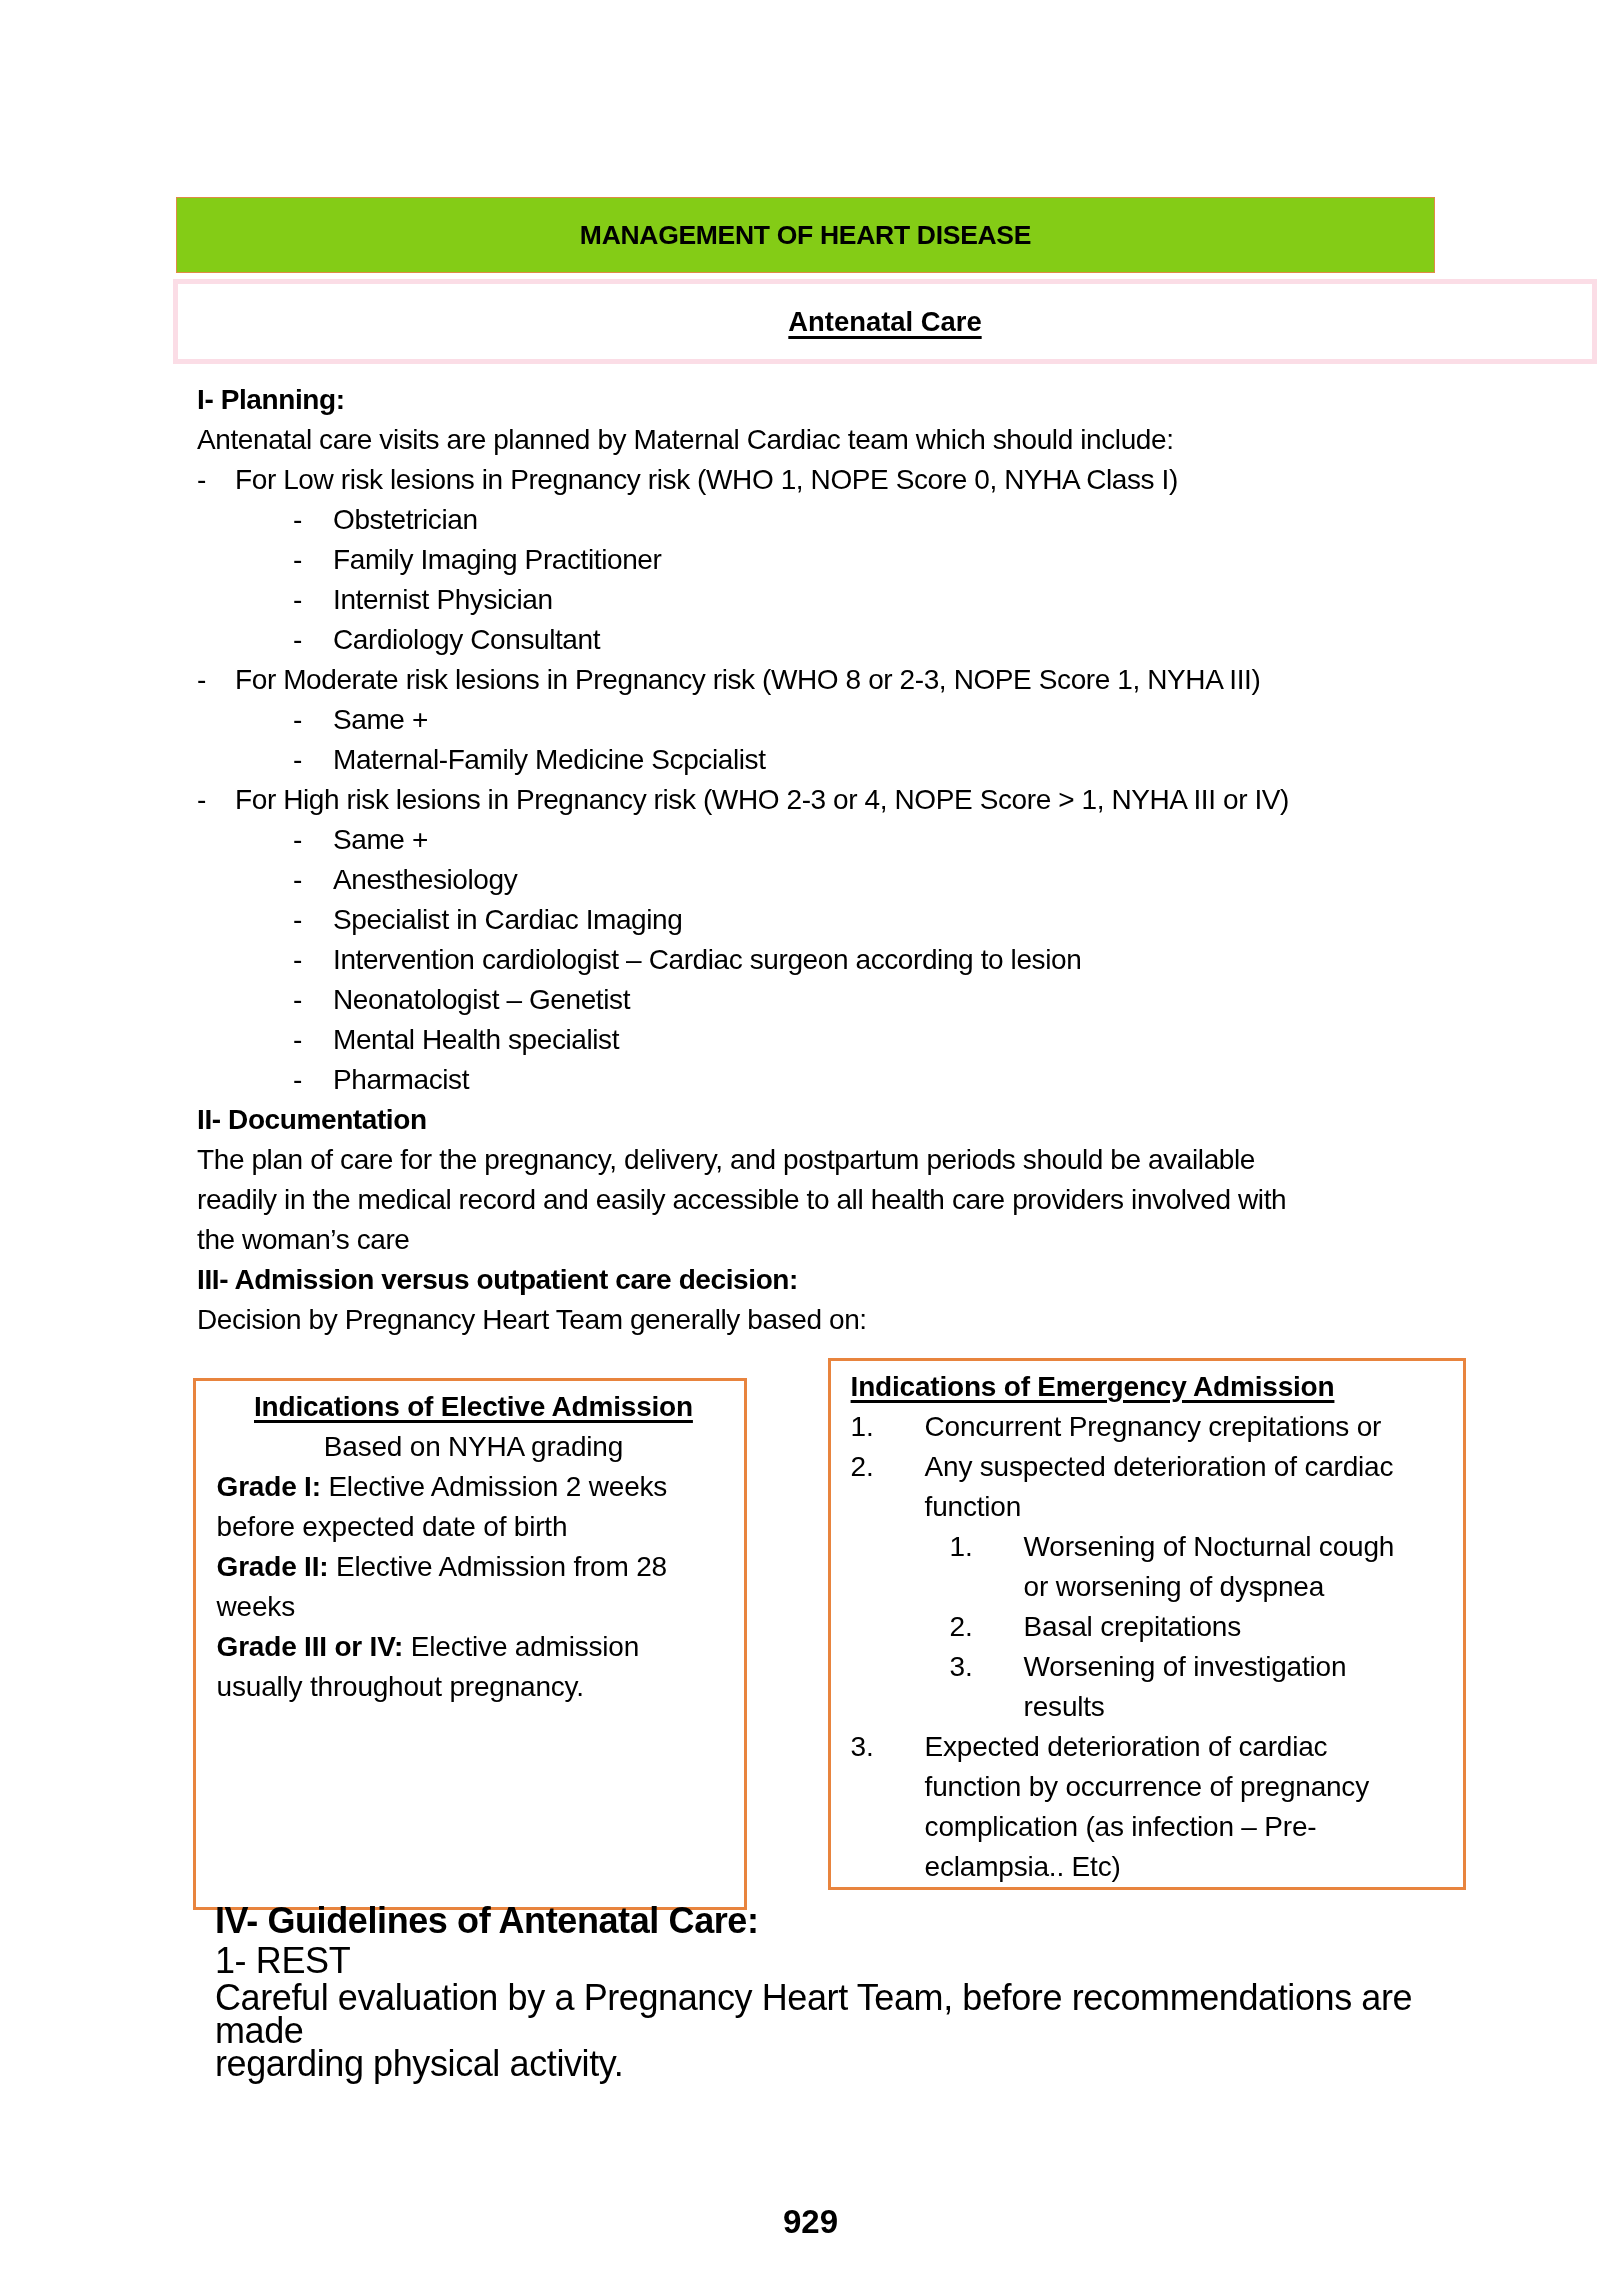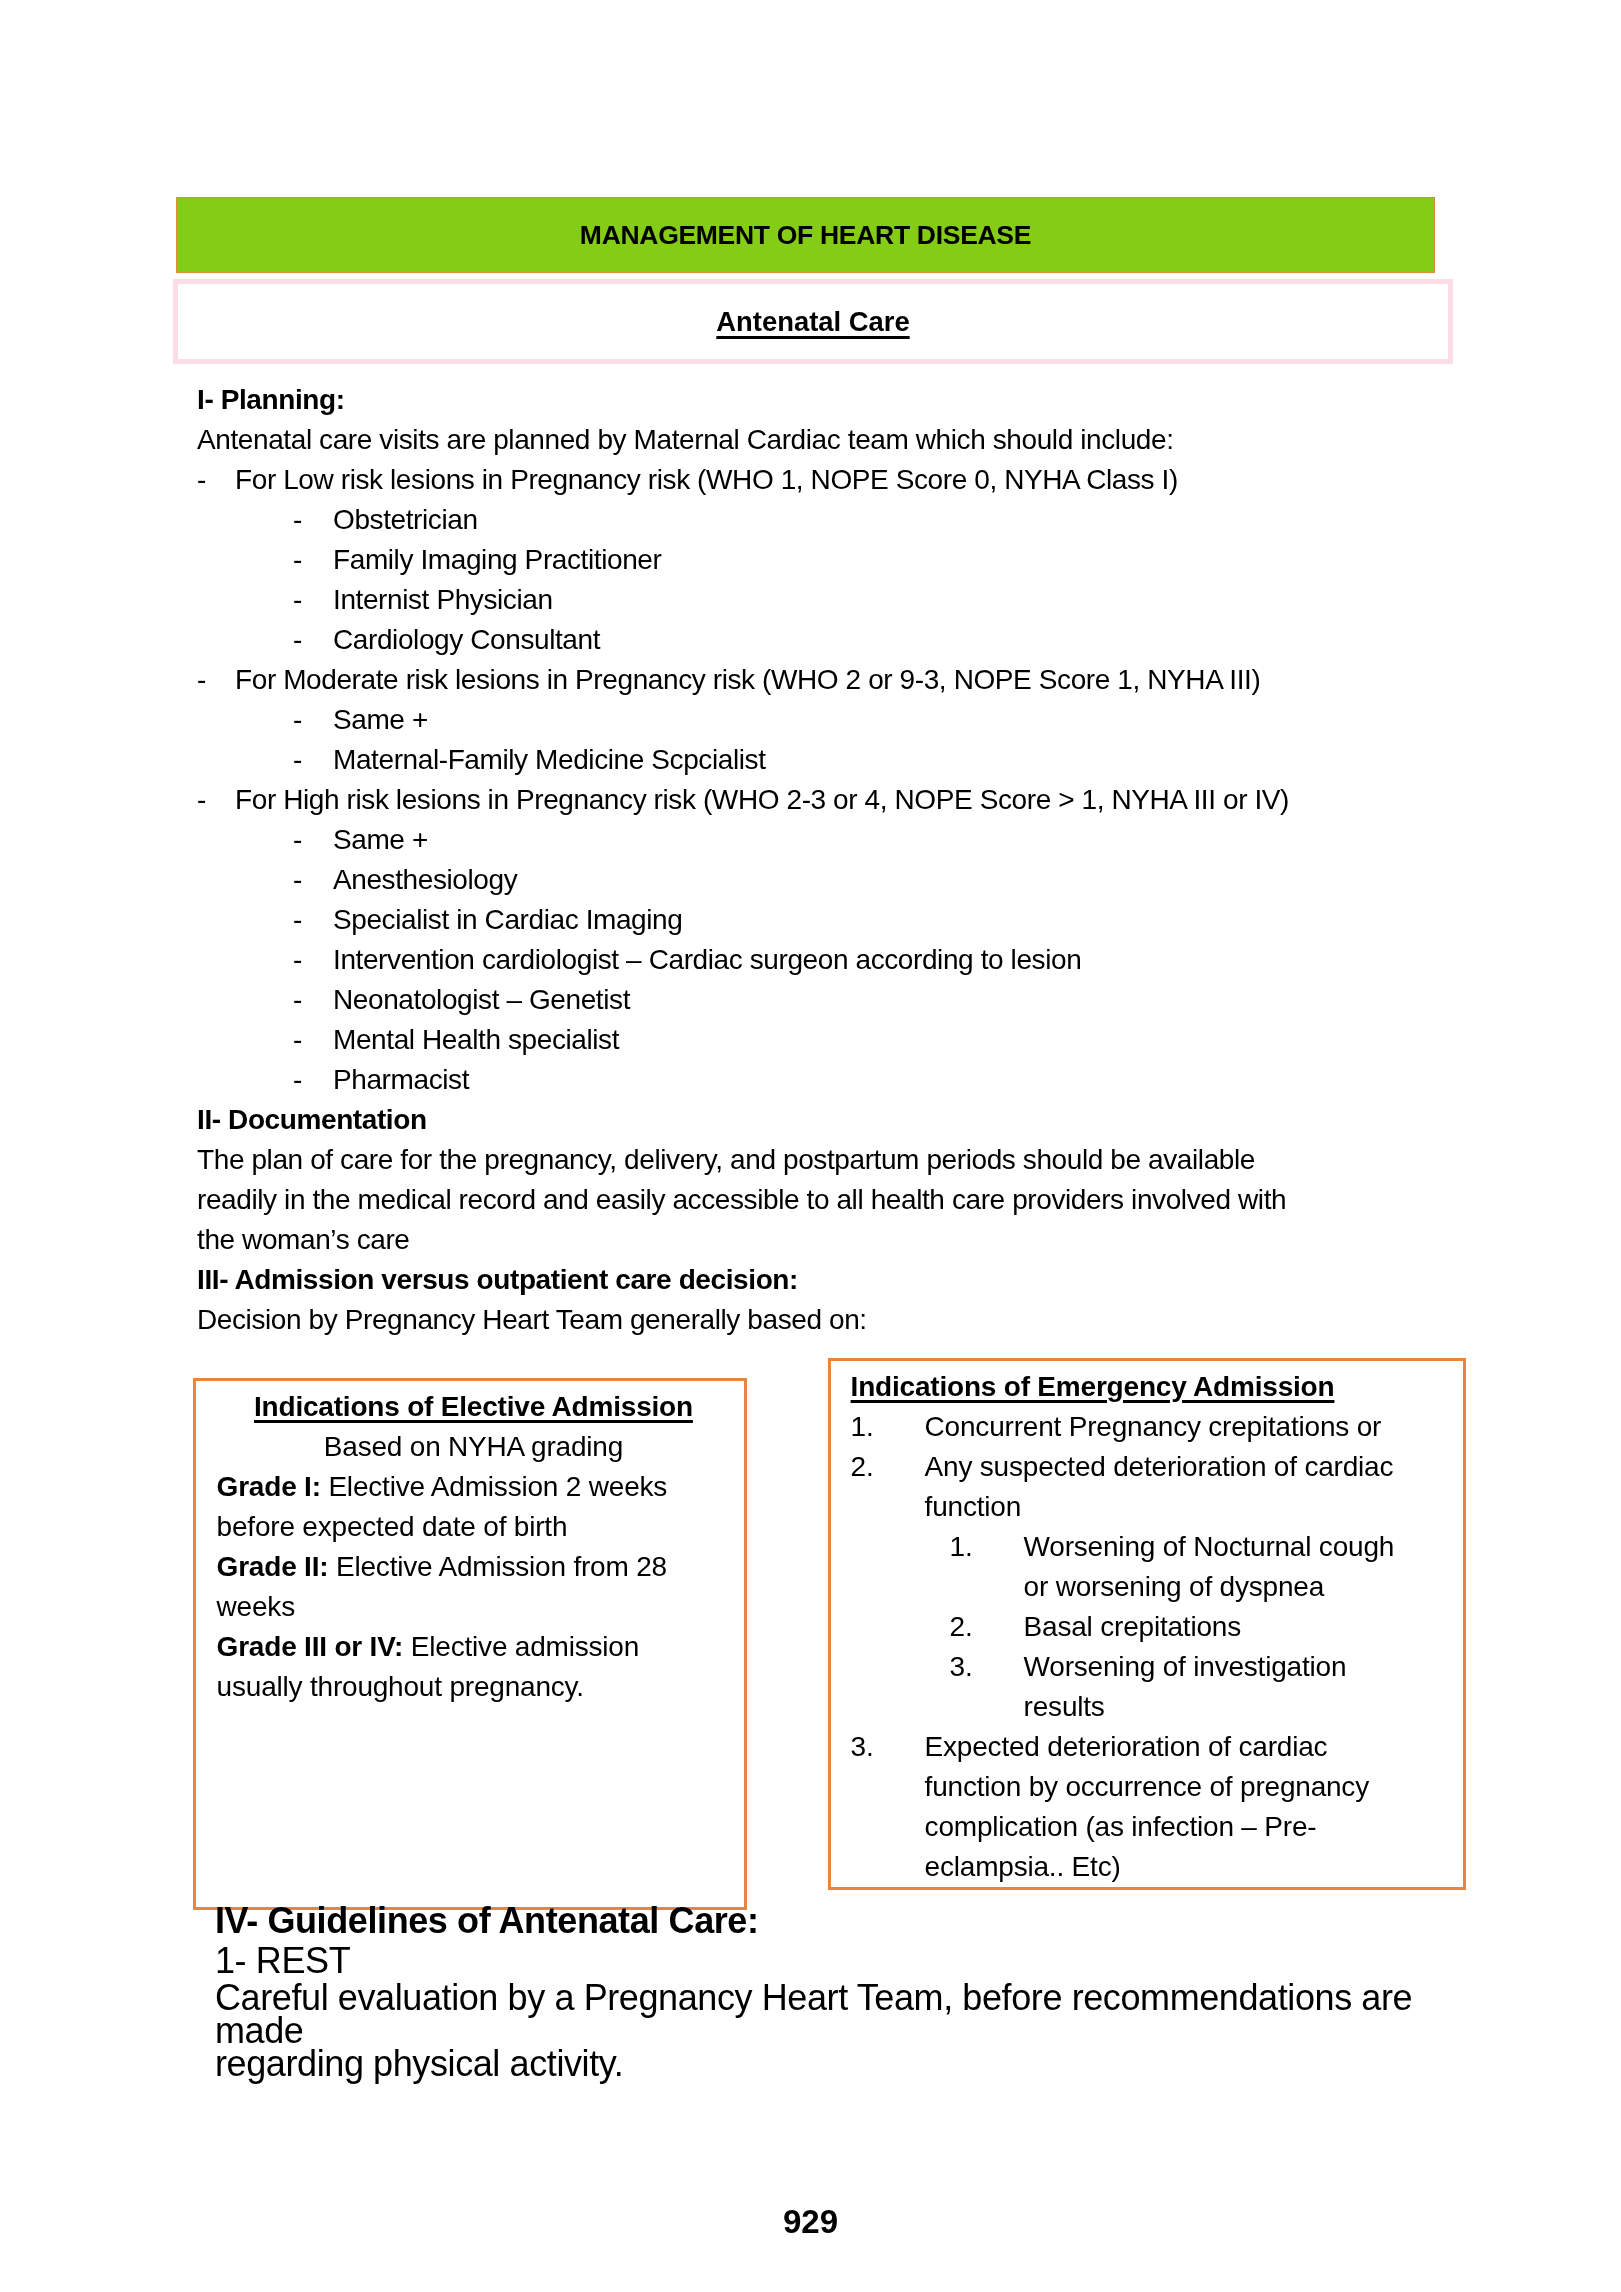--- a/index.html
+++ b/index.html
@@ -5,21 +5,21 @@
   html, body { margin: 0; padding: 0; background: #ffffff; }
   body { width: 1621px; height: 2293px; position: relative; overflow: hidden;
          font-family: "Liberation Sans", "DejaVu Sans", sans-serif; color: #000; }
   .abs { position: absolute; }
 
   .title-box { left: 176px; top: 197px; width: 1259px; height: 76px;
                background: #84cc16; border: 1.5px solid #e08a46; box-sizing: border-box;
                display: flex; align-items: center; justify-content: center; }
   .title-box span { font-weight: bold; font-size: 26.5px; letter-spacing: -0.3px; }
 
-  .sub-box { left: 173px; top: 279px; width: 1280px; height: 85px;
+  .sub-box { left: 173px; top: 279px; width: 1424px; height: 85px;
              border: 5.9px solid #fbdde6; box-sizing: border-box; background: #fff;
              display: flex; align-items: center; justify-content: center; }
   .sub-box span { font-weight: bold; font-size: 27.4px; text-decoration: underline;
                   text-decoration-thickness: 2.9px; text-underline-offset: 4.9px; }
 
   .body-text { left: 197px; top: 380px; width: 1255px; font-size: 28px; line-height: 40px;
                letter-spacing: -0.4px; }
   .body-text .line { white-space: nowrap; }
   .bold { font-weight: bold; }
   .l1 { display: flex; }
@@ -74,21 +74,21 @@
       <span class="dash">-</span>
       <span>Internist Physician</span>
     </div>
   <div class="line l2">
       <span class="dash">-</span>
       <span>Cardiology Consultant</span>
     </div>
 
   <div class="line l1">
       <span class="dash">-</span>
-      <span>For Moderate risk lesions in Pregnancy risk (WHO 2 or 9-3, NOPE Score 1, NYHA III)</span>
+      <span>For Moderate risk lesions in Pregnancy risk (WHO 8 or 2-3, NOPE Score 1, NYHA III)</span>
     </div>
   <div class="line l2">
       <span class="dash">-</span>
       <span>Same +</span>
     </div>
   <div class="line l2">
       <span class="dash">-</span>
       <span>Maternal-Family Medicine Scpcialist</span>
     </div>
 

